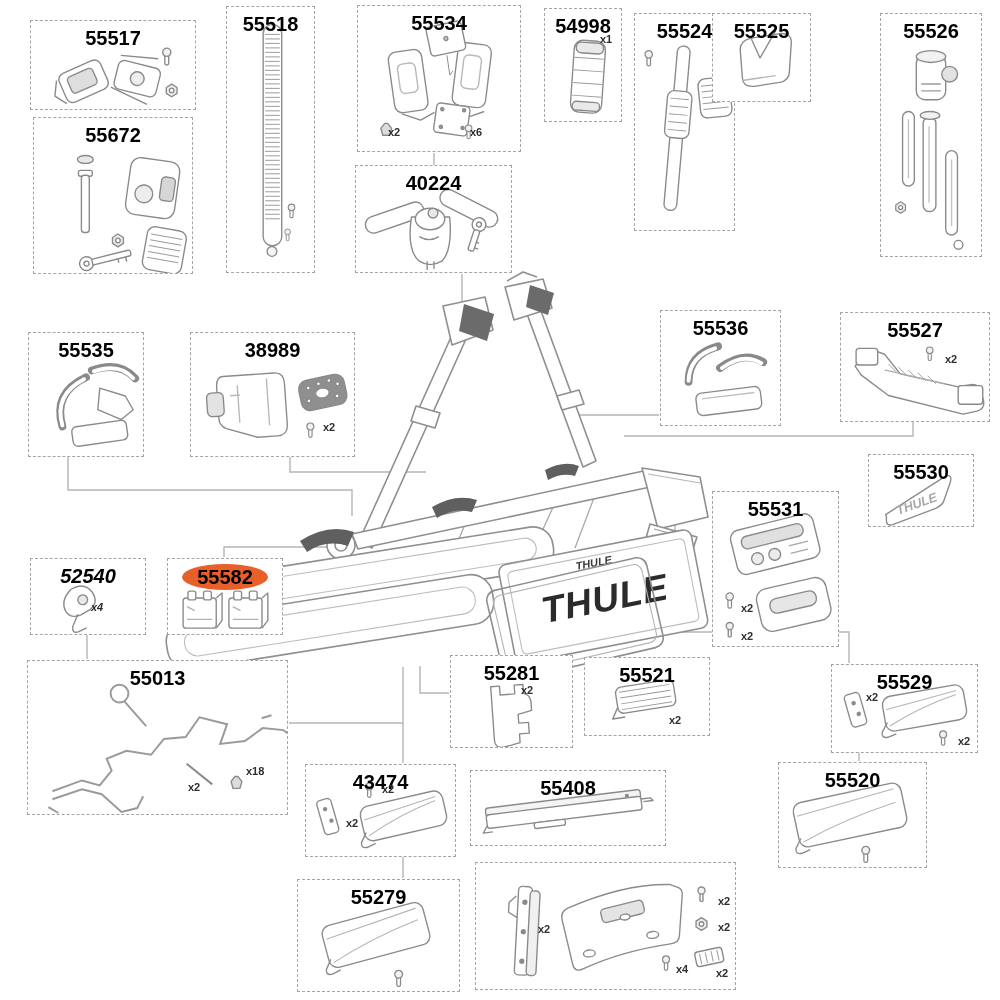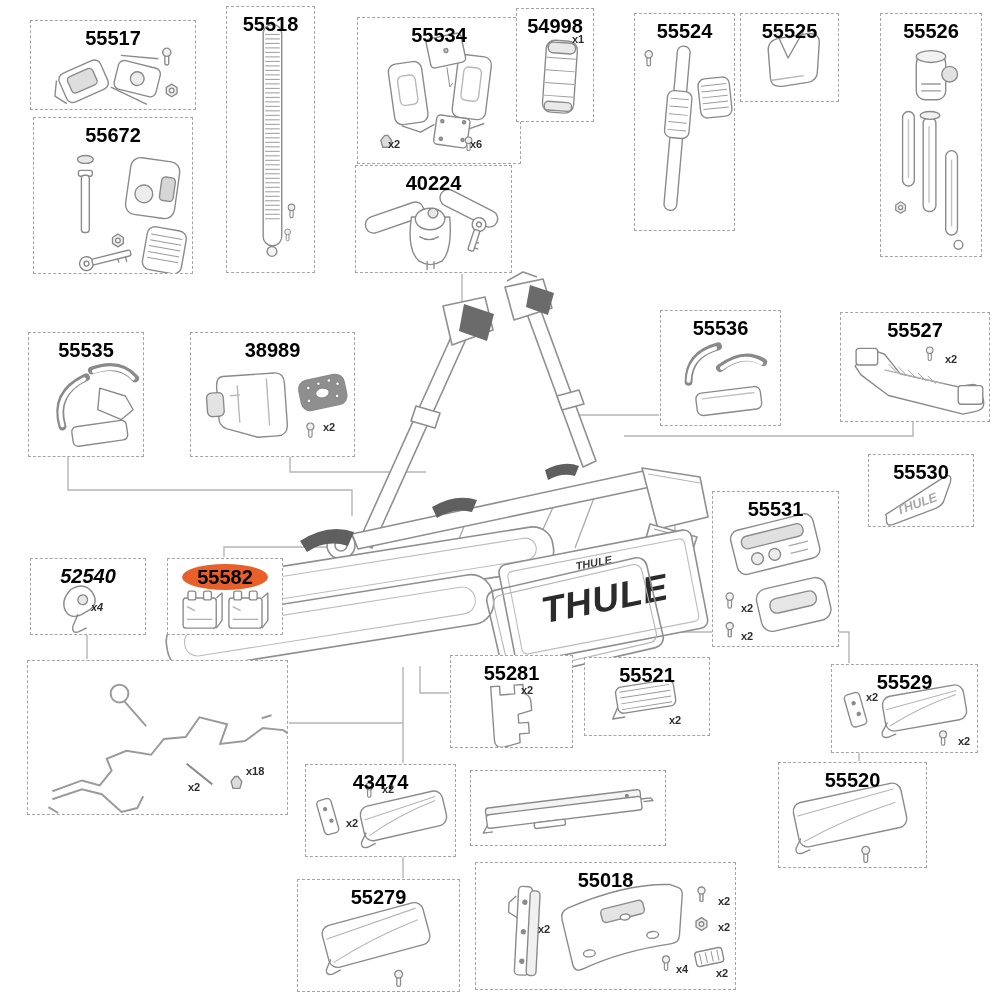--- a/index.html
+++ b/index.html
@@ -153,21 +153,21 @@
             <rect x="-2" y="2" width="4" height="11" rx="1.8"></rect>
             <circle cx="0" cy="0" r="4.2" fill="#f1f1f1"></circle>
           </g>
           <g transform="translate(62,228) scale(0.7)" stroke="#8a8a8a" stroke-width="1.4" fill="#fff" stroke-linejoin="round">
             <rect x="-2" y="2" width="4" height="11" rx="1.8"></rect>
             <circle cx="0" cy="0" r="4.2" fill="#f1f1f1"></circle>
           </g>
         </svg>
         <div class="box-label"><span>55518</span></div>
       </div>
-      <div class="box" style="left: 357px; top: 5px; width: 164px; height: 147px; margin-top: 12px;">
+      <div class="box" style="left: 357px; top: 5px; width: 164px; height: 147px;">
         <svg class="box-art" viewBox="0 0 152 147">
           <g transform="rotate(-8 46 78)" stroke="#8a8a8a" stroke-width="1.4" fill="#fff" stroke-linejoin="round">
             <rect x="28" y="45" width="34" height="62" rx="8"></rect>
             <rect x="36" y="58" width="18" height="30" rx="5" stroke="#b8b8b8"></rect>
             <path d="M34,108 l18,9 15,-6" fill="none"></path>
           </g>
           <g transform="rotate(7 108 72)" stroke="#8a8a8a" stroke-width="1.4" fill="#fff" stroke-linejoin="round">
             <rect x="92" y="38" width="34" height="64" rx="8"></rect>
             <rect x="99" y="50" width="18" height="34" rx="5" stroke="#b8b8b8"></rect>
             <path d="M96,104 l16,8 14,-7" fill="none"></path>
@@ -189,21 +189,21 @@
           </g>
           <g transform="translate(106,124) scale(0.8)" stroke="#8a8a8a" stroke-width="1.4" fill="#fff" stroke-linejoin="round">
             <rect x="-2" y="2" width="4" height="11" rx="1.8"></rect>
             <circle cx="0" cy="0" r="4.2" fill="#f1f1f1"></circle>
           </g>
         </svg>
         <div class="box-label"><span>55534</span></div>
         <span class="qty" style="left: 30px; top: 120px;">x2</span>
         <span class="qty" style="left: 112px; top: 120px;">x6</span>
       </div>
-      <div class="box" style="left: 516px; top: 8px; width: 78px; height: 114px;">
+      <div class="box" style="left: 544px; top: 8px; width: 78px; height: 114px;">
         <svg class="box-art" viewBox="0 0 78 114">
           <g transform="rotate(4 44 70)" stroke="#8a8a8a" stroke-width="1.4" fill="#fff" stroke-linejoin="round">
             <rect x="28" y="32" width="32" height="74" rx="9"></rect>
             <rect x="30" y="34" width="28" height="11" rx="5" fill="#e9e9e9"></rect>
             <rect x="30" y="95" width="28" height="9" rx="4" fill="#e9e9e9"></rect>
           </g>
           <g transform="rotate(4 44 70)">
             <path d="M29,50 h30 M29,63 h30 M29,76 h30 M29,89 h30 " stroke="#9a9a9a" stroke-width="1" fill="none"></path>
           </g>
         </svg>
@@ -226,21 +226,21 @@
           </g>
           <g transform="rotate(-6 82 88)" stroke="#8a8a8a" stroke-width="1.4" fill="#fff" stroke-linejoin="round">
             <rect x="66" y="64" width="32" height="40" rx="7"></rect>
           </g>
           <g transform="rotate(-6 82 88)">
             <path d="M69,71 h26 M69,77 h26 M69,83 h26 M69,89 h26 M69,95 h26 " stroke="#9a9a9a" stroke-width="1" fill="none"></path>
           </g>
         </svg>
         <div class="box-label"><span>55524</span></div>
       </div>
-      <div class="box" style="left: 740px; top: 13px; width: 99px; height: 89px;">
+      <div class="box" style="left: 712px; top: 13px; width: 99px; height: 89px;">
         <svg class="box-art" viewBox="0 0 99 89">
           <g stroke="#8a8a8a" stroke-width="1.4" fill="#fff" stroke-linejoin="round">
             <path d="M28,40 q-2,-12 10,-15 l30,-5 q12,-1 12,9 l-2,30 q0,9 -10,11 l-26,4 q-11,1 -12,-8 Z"></path>
             <path d="M38,23 l10,22 16,-28" fill="none"></path>
             <path d="M30,68 l34,-5" stroke="#b5b5b5" fill="none"></path>
           </g>
         </svg>
         <div class="box-label"><span>55525</span></div>
       </div>
       <div class="box" style="left: 880px; top: 13px; width: 102px; height: 244px;">
@@ -442,20 +442,21 @@
             <path d="M24,140 l30,-10 20,5 20,18 16,-4 6,-12"></path>
             <circle cx="92" cy="33" r="9"></circle>
             <path d="M97,41 l22,25"></path>
             <path d="M236,58 l10,-3 M20,148 l10,6"></path>
           </g>
           <path d="M160,104 l26,21" stroke="#8a8a8a" stroke-width="2" fill="none"></path>
           <g transform="translate(210,124)" stroke="#8a8a8a" stroke-width="1.4" fill="#fff" stroke-linejoin="round">
             <path d="M-5,-2 l4,-5 h3 l4,5 -2,7 h-7 Z" fill="#dcdcdc"></path>
           </g>
         </svg>
+        <div class="box-label"><span>55013</span></div>
         <span class="qty" style="left: 160px; top: 120px;">x2</span>
         <span class="qty" style="left: 218px; top: 104px;">x18</span>
       </div>
       <div class="box" style="left: 450px; top: 655px; width: 123px; height: 93px;">
         <svg class="box-art" viewBox="0 0 123 93">
           <g transform="rotate(-4 62 56)" stroke="#8a8a8a" stroke-width="1.4" fill="#fff" stroke-linejoin="round">
             <path d="M42,30 h9 v9 h15 v-9 h9 v9 q7,2 7,10 v8 l-14,3 v9 h10 v11 h-10 v9 l-14,3 q-12,3 -12,-8 v-42 q0,-10 0,-12 Z"></path>
           </g>
         </svg>
         <div class="box-label"><span>55281</span></div>
@@ -533,20 +534,21 @@
       <div class="box" style="left: 470px; top: 770px; width: 196px; height: 76px;">
         <svg class="box-art" viewBox="0 0 196 76">
           <g transform="rotate(-7 98 42)" stroke="#8a8a8a" stroke-width="1.4" fill="#fff" stroke-linejoin="round">
             <rect x="14" y="28" width="160" height="9" rx="3" fill="#f4f4f4"></rect>
             <rect x="14" y="35" width="160" height="14" rx="3"></rect>
             <path d="M174,38 h10 l2,3 h-10 M14,46 l-5,7 h10" fill="none"></path>
             <rect x="62" y="49" width="32" height="6" rx="2"></rect>
             <circle cx="160" cy="33" r="1.4" fill="#8a8a8a"></circle>
           </g>
         </svg>
+        <div class="box-label"><span>55408</span></div>
       </div>
       <div class="box" style="left: 297px; top: 879px; width: 163px; height: 113px;">
         <svg class="box-art" viewBox="0 0 163 113">
           <g transform="rotate(-15 79 56)" stroke="#8a8a8a" stroke-width="1.4" fill="#fff" stroke-linejoin="round">
             <rect x="26" y="34" width="106" height="44" rx="9"></rect>
             <path d="M30,72 q42.400000000000006,-14 94,-20 M29,47 l96,-7" stroke="#b5b5b5" stroke-width="1.1" fill="none"></path>
             <path d="M28,68 l-7,9 q-2,6 5,6 l9,-2" fill="none"></path>
           </g>
           <g transform="translate(102,96) scale(0.95)" stroke="#8a8a8a" stroke-width="1.4" fill="#fff" stroke-linejoin="round">
             <rect x="-2" y="2" width="4" height="11" rx="1.8"></rect>
@@ -582,21 +584,20 @@
           </g>
           <g transform="translate(192,98) scale(0.85)" stroke="#8a8a8a" stroke-width="1.4" fill="#fff" stroke-linejoin="round">
             <rect x="-2" y="2" width="4" height="11" rx="1.8"></rect>
             <circle cx="0" cy="0" r="4.2" fill="#f1f1f1"></circle>
           </g>
           <g transform="rotate(-12 236 96)" stroke="#8a8a8a" stroke-width="1.4" fill="#fff" stroke-linejoin="round">
             <rect x="222" y="88" width="28" height="15" rx="3"></rect>
             <path d="M227,90 v11 M233,90 v11 M239,90 v11 M245,90 v11" stroke="#9a9a9a" stroke-width="1" fill="none"></path>
           </g>
         </svg>
-        <div class="box-label"><span>55018</span></div>
         <span class="qty" style="left: 62px; top: 60px;">x2</span>
         <span class="qty" style="left: 242px; top: 32px;">x2</span>
         <span class="qty" style="left: 242px; top: 58px;">x2</span>
         <span class="qty" style="left: 200px; top: 100px;">x4</span>
         <span class="qty" style="left: 240px; top: 104px;">x2</span>
       </div>
     </div>
 </div>
 
 </body></html>

